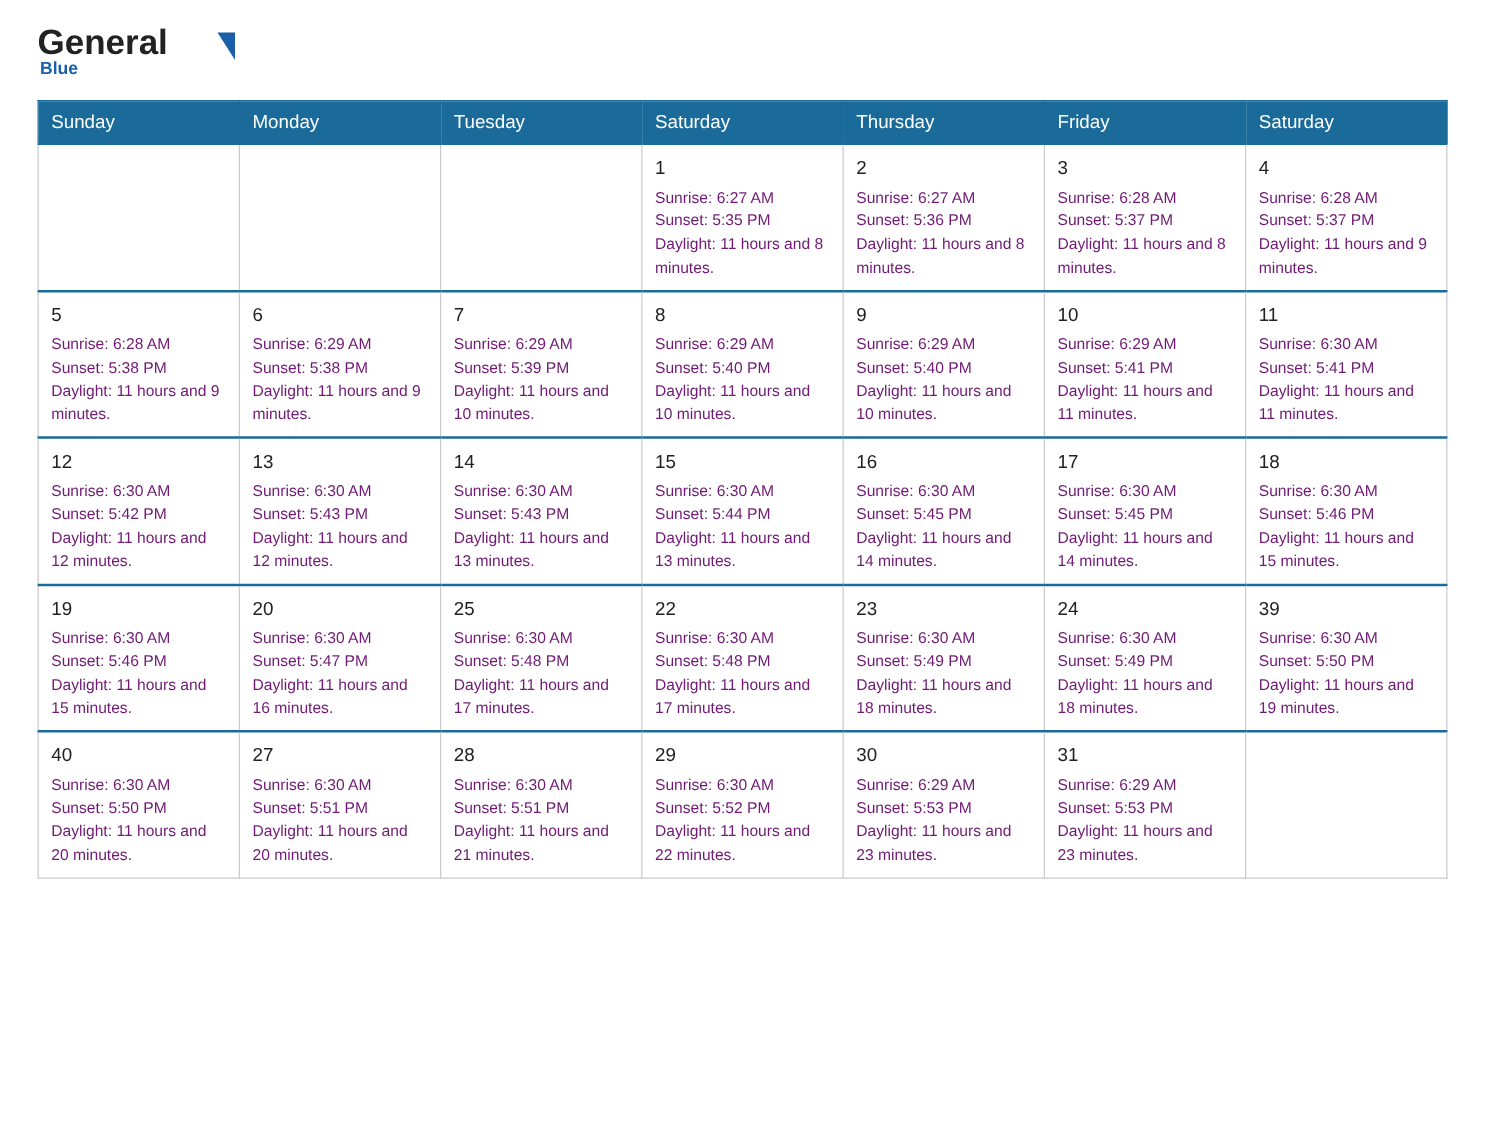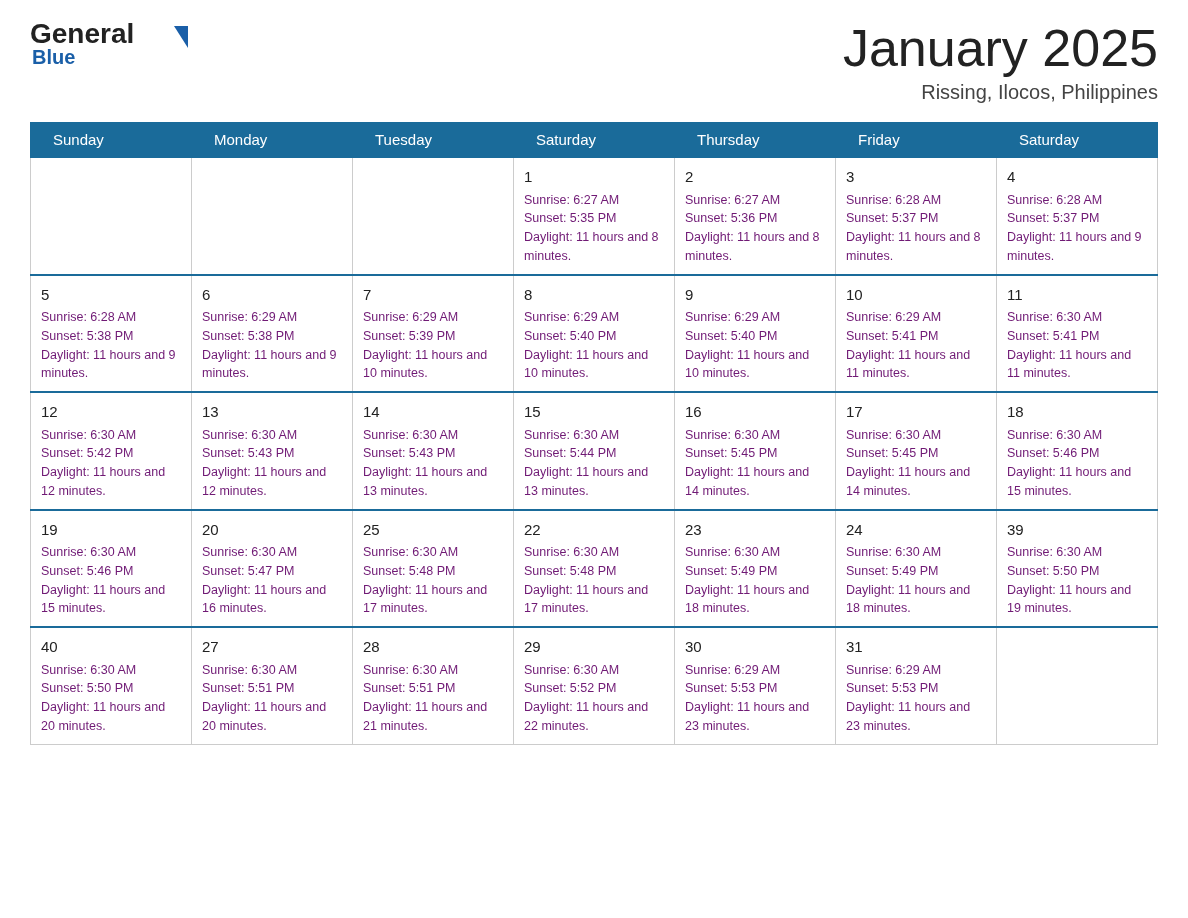--- a/index.html
+++ b/index.html
@@ -35,21 +35,21 @@
       width: 0;
       height: 0;
       border-left: 14px solid transparent;
       border-right: 0px solid transparent;
       border-top: 22px solid #1a5fa8;
       margin-left: 4px;
       display: inline-block;
     }
     .logo-bottom {
       color: #1a5fa8;
-      font-size: 20px;
+      font-size: 14px;
       font-weight: bold;
       margin-left: 2px;
       margin-top: -2px;
     }
     .title-section {
       text-align: right;
     }
     .month-title {
       font-size: 52px;
       font-weight: normal;
@@ -64,21 +64,21 @@
     .calendar-table {
       width: 100%;
       border-collapse: collapse;
       border: 1px solid #aaa;
     }
     .calendar-table th {
       background-color: #1a6b9a;
       color: #fff;
       font-size: 15px;
       font-weight: normal;
-      padding: 8px 22px;
+      padding: 8px 10px;
       text-align: left;
       border: 1px solid #1a6b9a;
     }
     .calendar-table td {
       vertical-align: top;
       padding: 8px 10px;
       border: 1px solid #ccc;
       width: calc(100% / 7);
       min-height: 90px;
       font-size: 13px;
@@ -105,24 +105,20 @@
 </head>
 <body>
 
 <div class="header">
   <div class="logo">
     <div class="logo-top">
       <span>General</span>
       <span class="logo-blue-triangle"></span>
     </div>
     <div class="logo-bottom">Blue</div>
-  </div>
-  <div class="title-section">
-    <div class="month-title">January 2025</div>
-    <div class="location-title">Rissing, Ilocos, Philippines</div>
   </div>
 </div>
 
 <table class="calendar-table">
   <thead>
     <tr>
     <th>Sunday</th>
         <th>Monday</th>
         <th>Tuesday</th>
         <th>Saturday</th>

